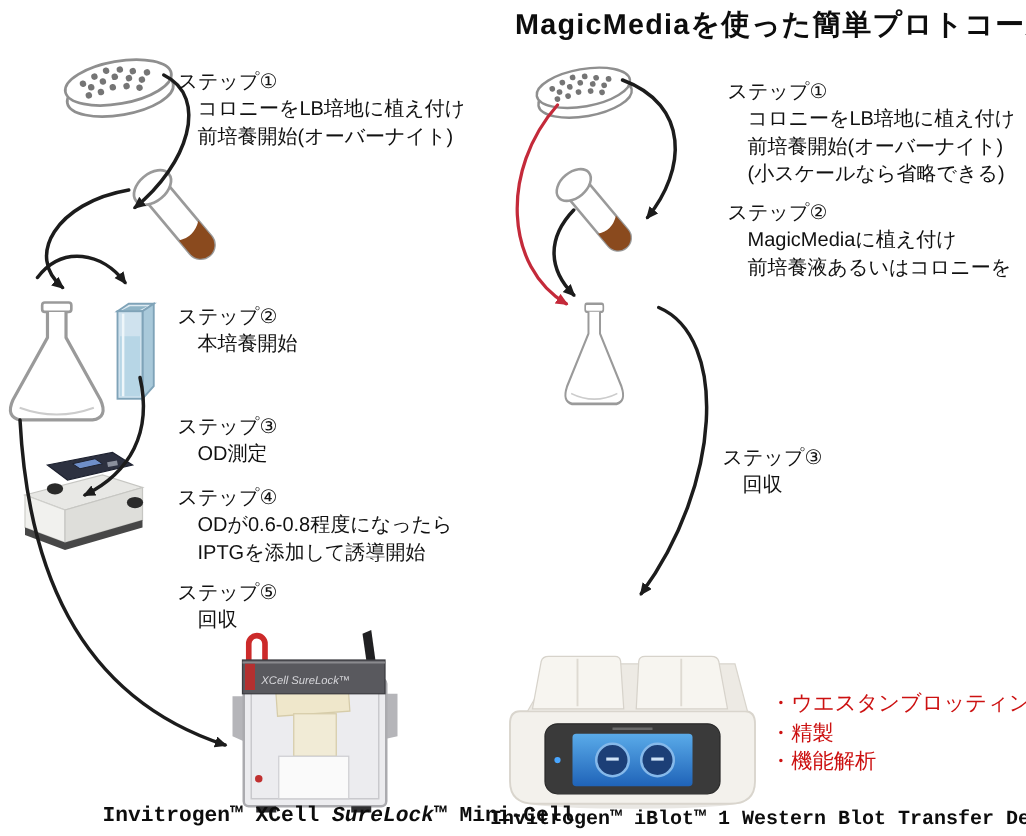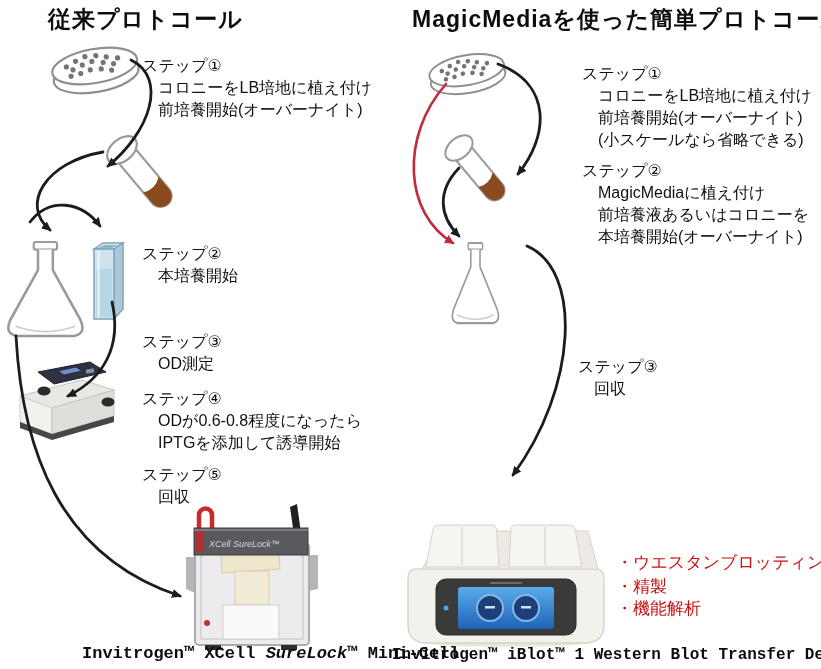--- a/index.html
+++ b/index.html
@@ -152,21 +152,20 @@
       <path d="M 30,222 C 50,196 82,202 100,226" marker-end="url(#ahB)"></path>
       <path d="M 112,302 C 122,346 104,378 68,396" marker-end="url(#ahB)"></path>
       <path d="M 16,336 C 22,448 58,556 180,596" marker-end="url(#ahB)"></path>
       <path d="M 498,64 C 552,84 549,136 518,174" marker-end="url(#ahB)"></path>
       <path d="M 459,168 C 437,191 439,216 459,236" marker-end="url(#ahB)"></path>
       <path d="M 527,246 C 583,270 577,388 513,475" marker-end="url(#ahB)"></path>
     </g>
     <path d="M 446,84 C 400,136 404,214 453,243" fill="none" stroke="#c42a3a" stroke-width="2.6" stroke-linecap="round" marker-end="url(#ahR)"></path>
   </svg>
 
-  <div class="title" style="left:48px;top:4px">従来プロトコール</div>
   <div class="title" style="left:412px;top:4px">MagicMediaを使った簡単プロトコール</div>
 
   <div class="step" style="left:142px;top:54px">
     <div class="step-label">ステップ①</div>
     <div class="step-line">コロニーをLB培地に植え付け</div>
     <div class="step-line">前培養開始(オーバーナイト)</div>
   </div>
   <div class="step" style="left:142px;top:242px">
     <div class="step-label">ステップ②</div>
     <div class="step-line">本培養開始</div>
@@ -188,21 +187,20 @@
   <div class="step" style="left:582px;top:62px">
     <div class="step-label">ステップ①</div>
     <div class="step-line">コロニーをLB培地に植え付け</div>
     <div class="step-line">前培養開始(オーバーナイト)</div>
     <div class="step-line">(小スケールなら省略できる)</div>
   </div>
   <div class="step" style="left:582px;top:159px">
     <div class="step-label">ステップ②</div>
     <div class="step-line">MagicMediaに植え付け</div>
     <div class="step-line">前培養液あるいはコロニーを</div>
-    <div class="step-line">本培養開始(オーバーナイト)</div>
   </div>
   <div class="step" style="left:578px;top:355px">
     <div class="step-label">ステップ③</div>
     <div class="step-line">回収</div>
   </div>
 
   <div class="bullet" style="top:552px">・ウエスタンブロッティング</div>
   <div class="bullet" style="top:576px">・精製</div>
   <div class="bullet" style="top:598px">・機能解析</div>
 

